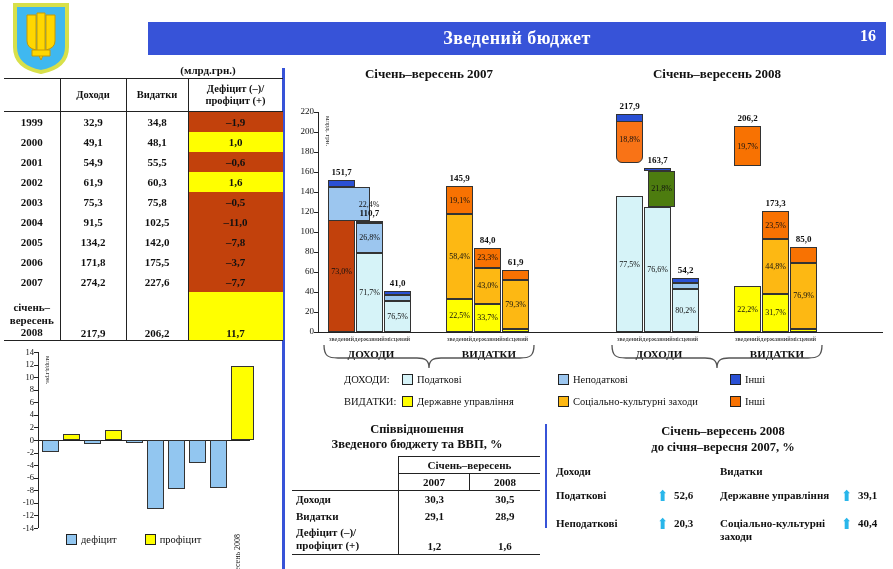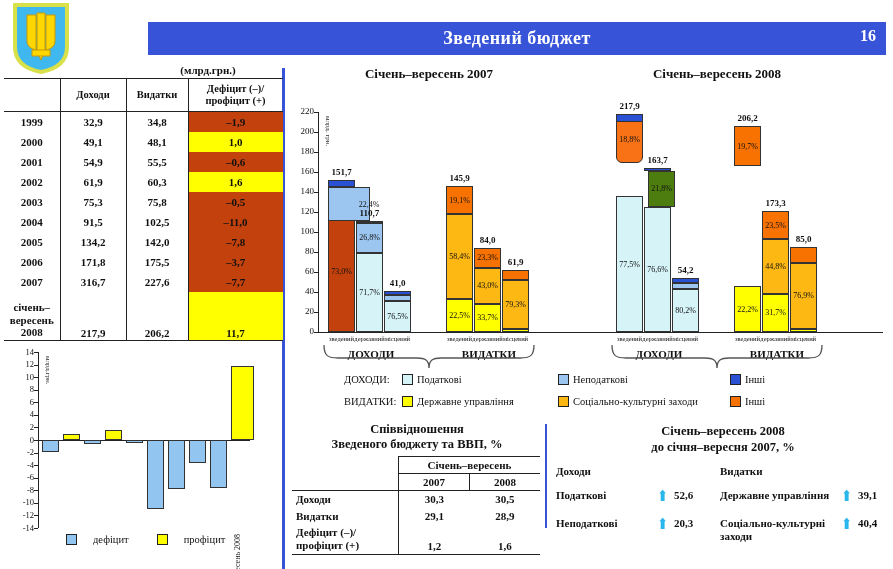--- a/index.html
+++ b/index.html
@@ -63,21 +63,21 @@
   .def-ylabel{position:absolute;left:40px;top:14px;font-size:7px;writing-mode:vertical-rl;color:#333;}
   .def-plot{position:absolute;left:34px;top:10px;width:212px;height:176px;}
   .def-axis-y{position:absolute;left:34px;top:10px;width:1px;height:176px;background:#222;}
   .def-axis-x{position:absolute;left:34px;top:98px;width:212px;height:1px;background:#222;}
   .def-ytick{position:absolute;left:4px;width:26px;text-align:right;font-size:8.5px;}
   .def-ytickmark{position:absolute;left:30px;width:4px;height:1px;background:#222;}
   .dbar{position:absolute;border:1px solid #333;box-sizing:border-box;}
   .dxlbl{position:absolute;writing-mode:vertical-rl;transform:rotate(180deg);
     font-size:8px;height:74px;line-height:10px;}
   .def-legend{position:absolute;left:62px;top:192px;display:flex;gap:28px;font-size:10.5px;align-items:center;}
-  .def-legend .item{display:flex;align-items:center;gap:16px;}
+  .def-legend .item{display:flex;align-items:center;gap:4px;}
   
   .ratio{position:absolute;left:292px;top:422px;width:250px;}
   .ratio-title{font-size:12.5px;font-weight:bold;text-align:center;line-height:1.2;}
   table.rt{border-collapse:collapse;font-size:11px;font-weight:bold;margin-top:4px;width:248px;}
   table.rt .period{border-top:1.5px solid #222;border-bottom:1px solid #222;text-align:center;}
   table.rt .yr{border-bottom:1.5px solid #222;text-align:center;width:62px;}
   table.rt td{padding:2px 4px;}
   table.rt .lbl{text-align:left;white-space:pre-line;line-height:1.15;}
   table.rt .val{text-align:center;}
   table.rt .datacol{border-left:1px solid #222;}
@@ -177,21 +177,21 @@
         <td class="bal deficit">–7,8</td>
       </tr>
       <tr>
         <td class="year">2006</td>
         <td>171,8</td>
         <td>175,5</td>
         <td class="bal deficit">–3,7</td>
       </tr>
       <tr>
         <td class="year">2007</td>
-        <td>316,7</td>
+        <td>274,2</td>
         <td>227,6</td>
         <td class="bal deficit">–7,7</td>
       </tr>
       <tr class="last">
         <td class="year">січень–
 вересень
 2008</td>
         <td>217,9</td>
         <td>206,2</td>
         <td class="bal surplus">11,7</td>

